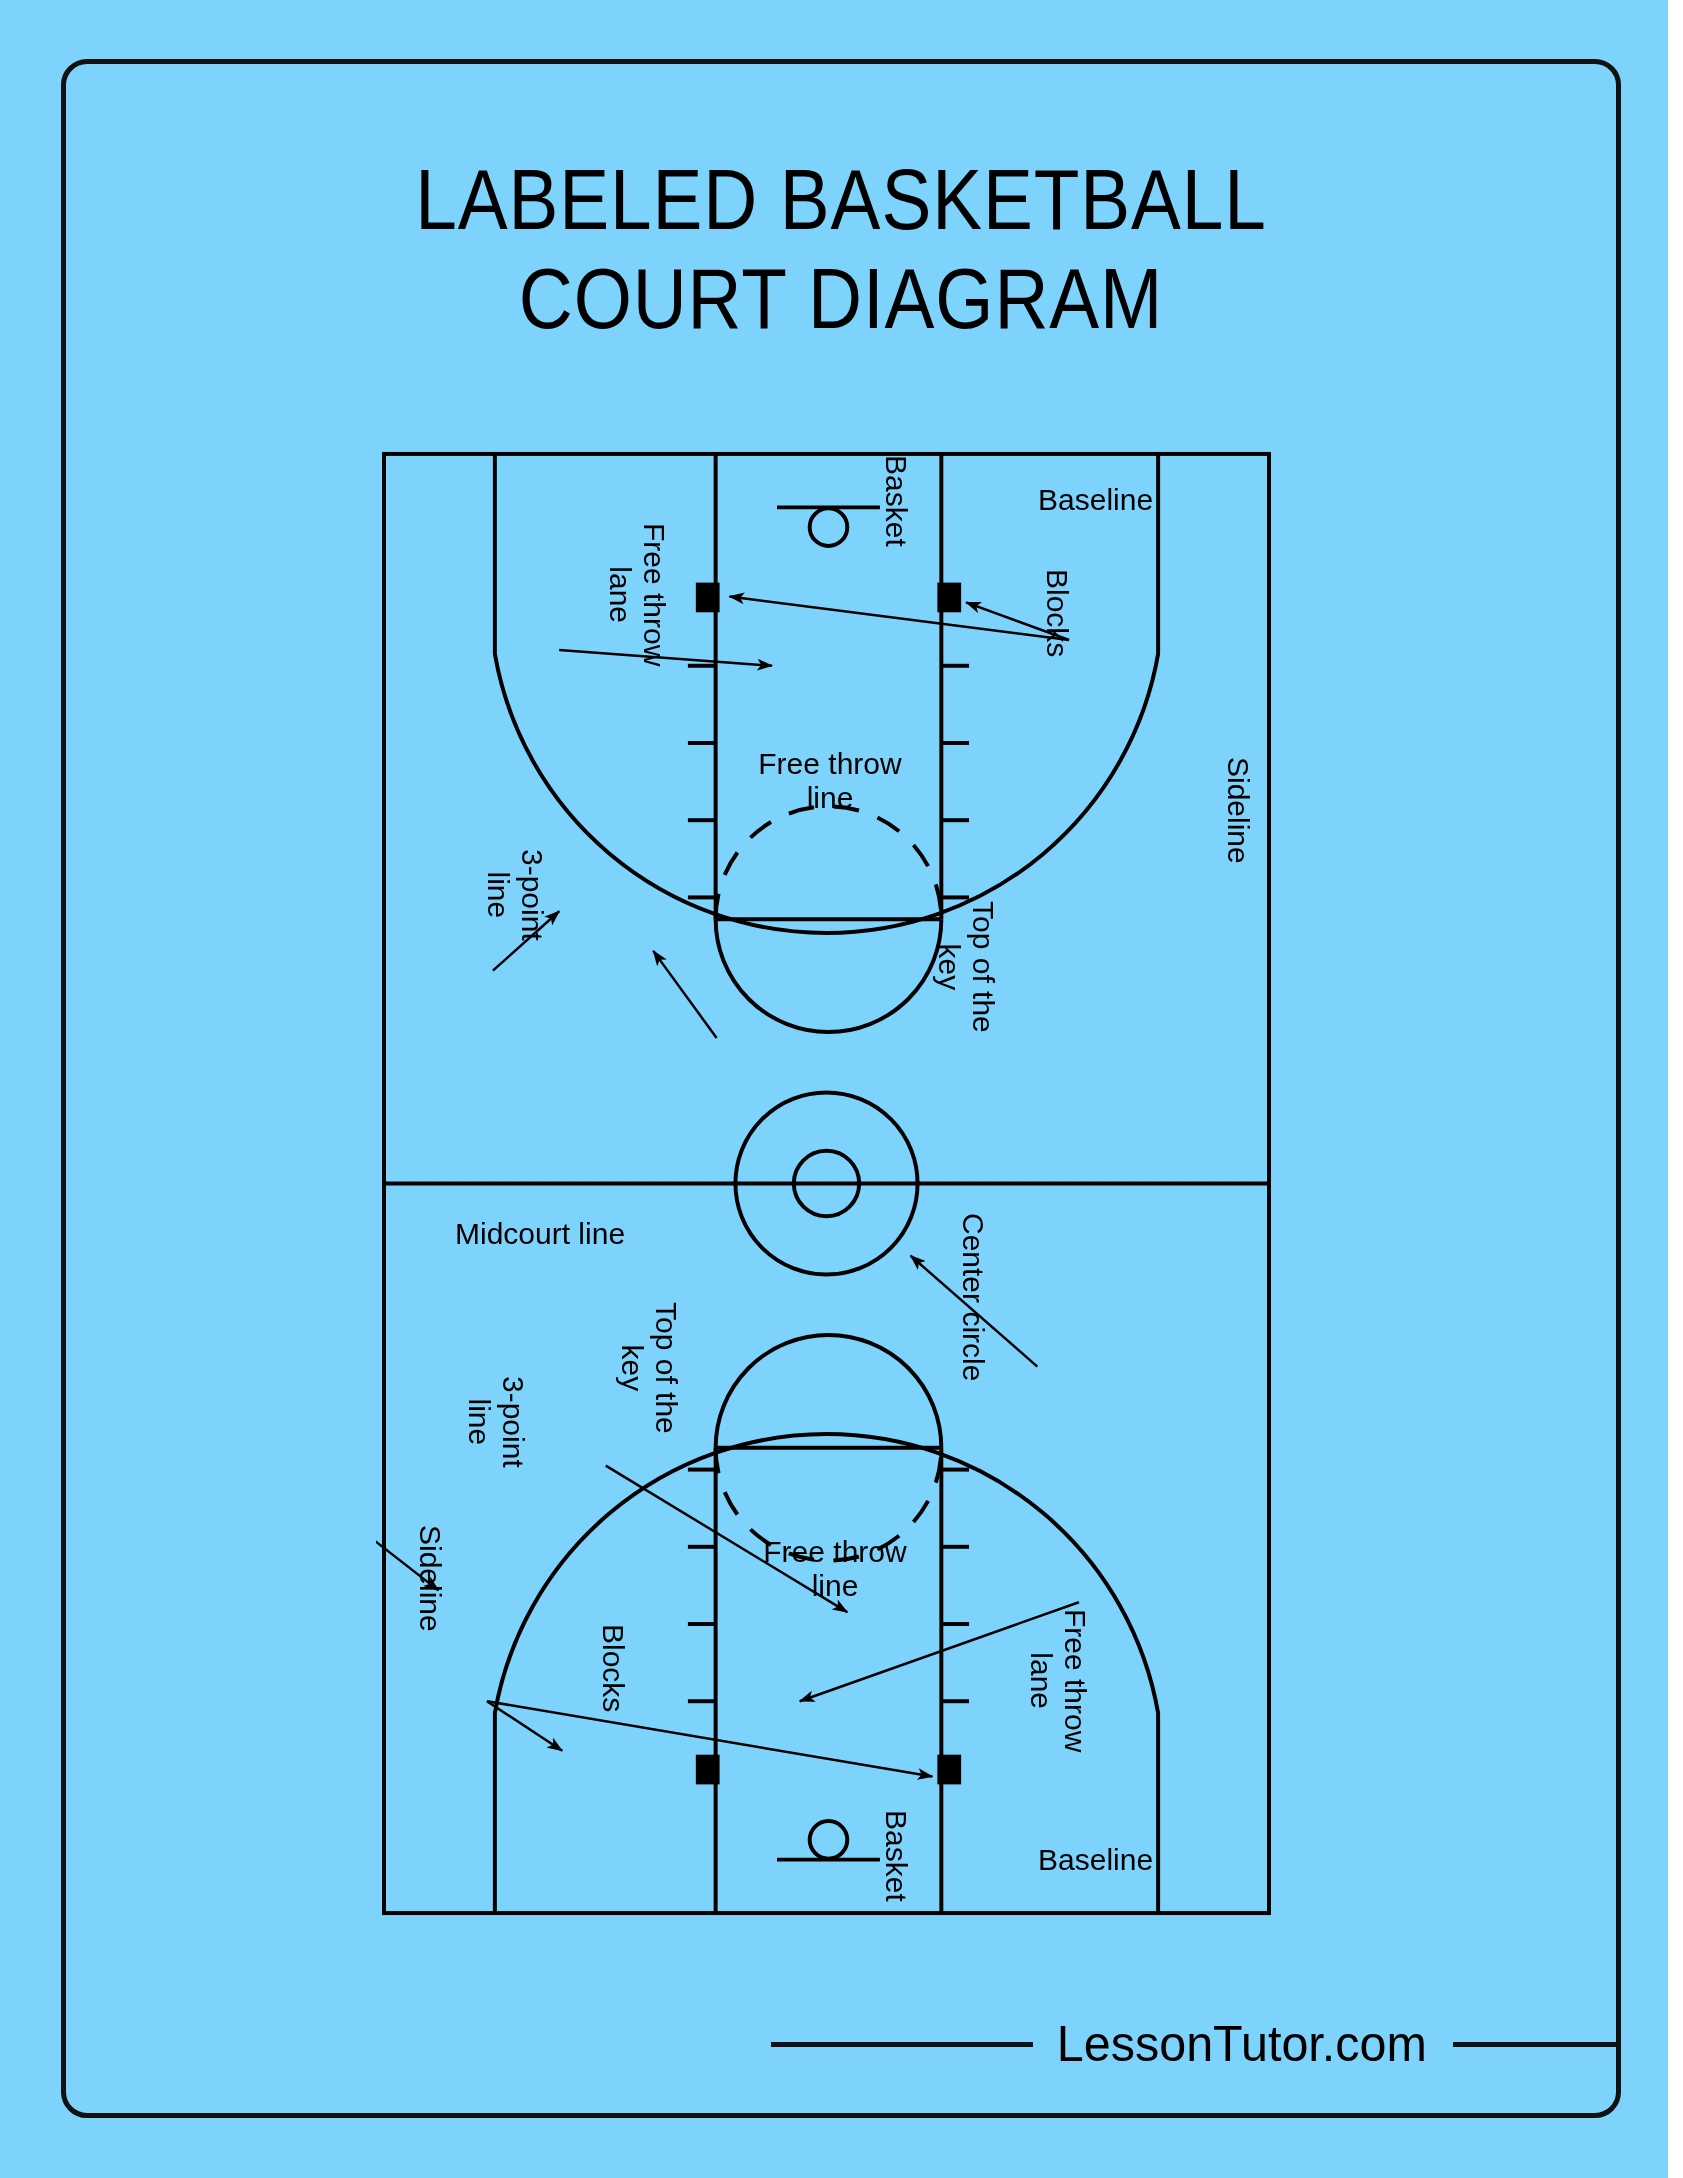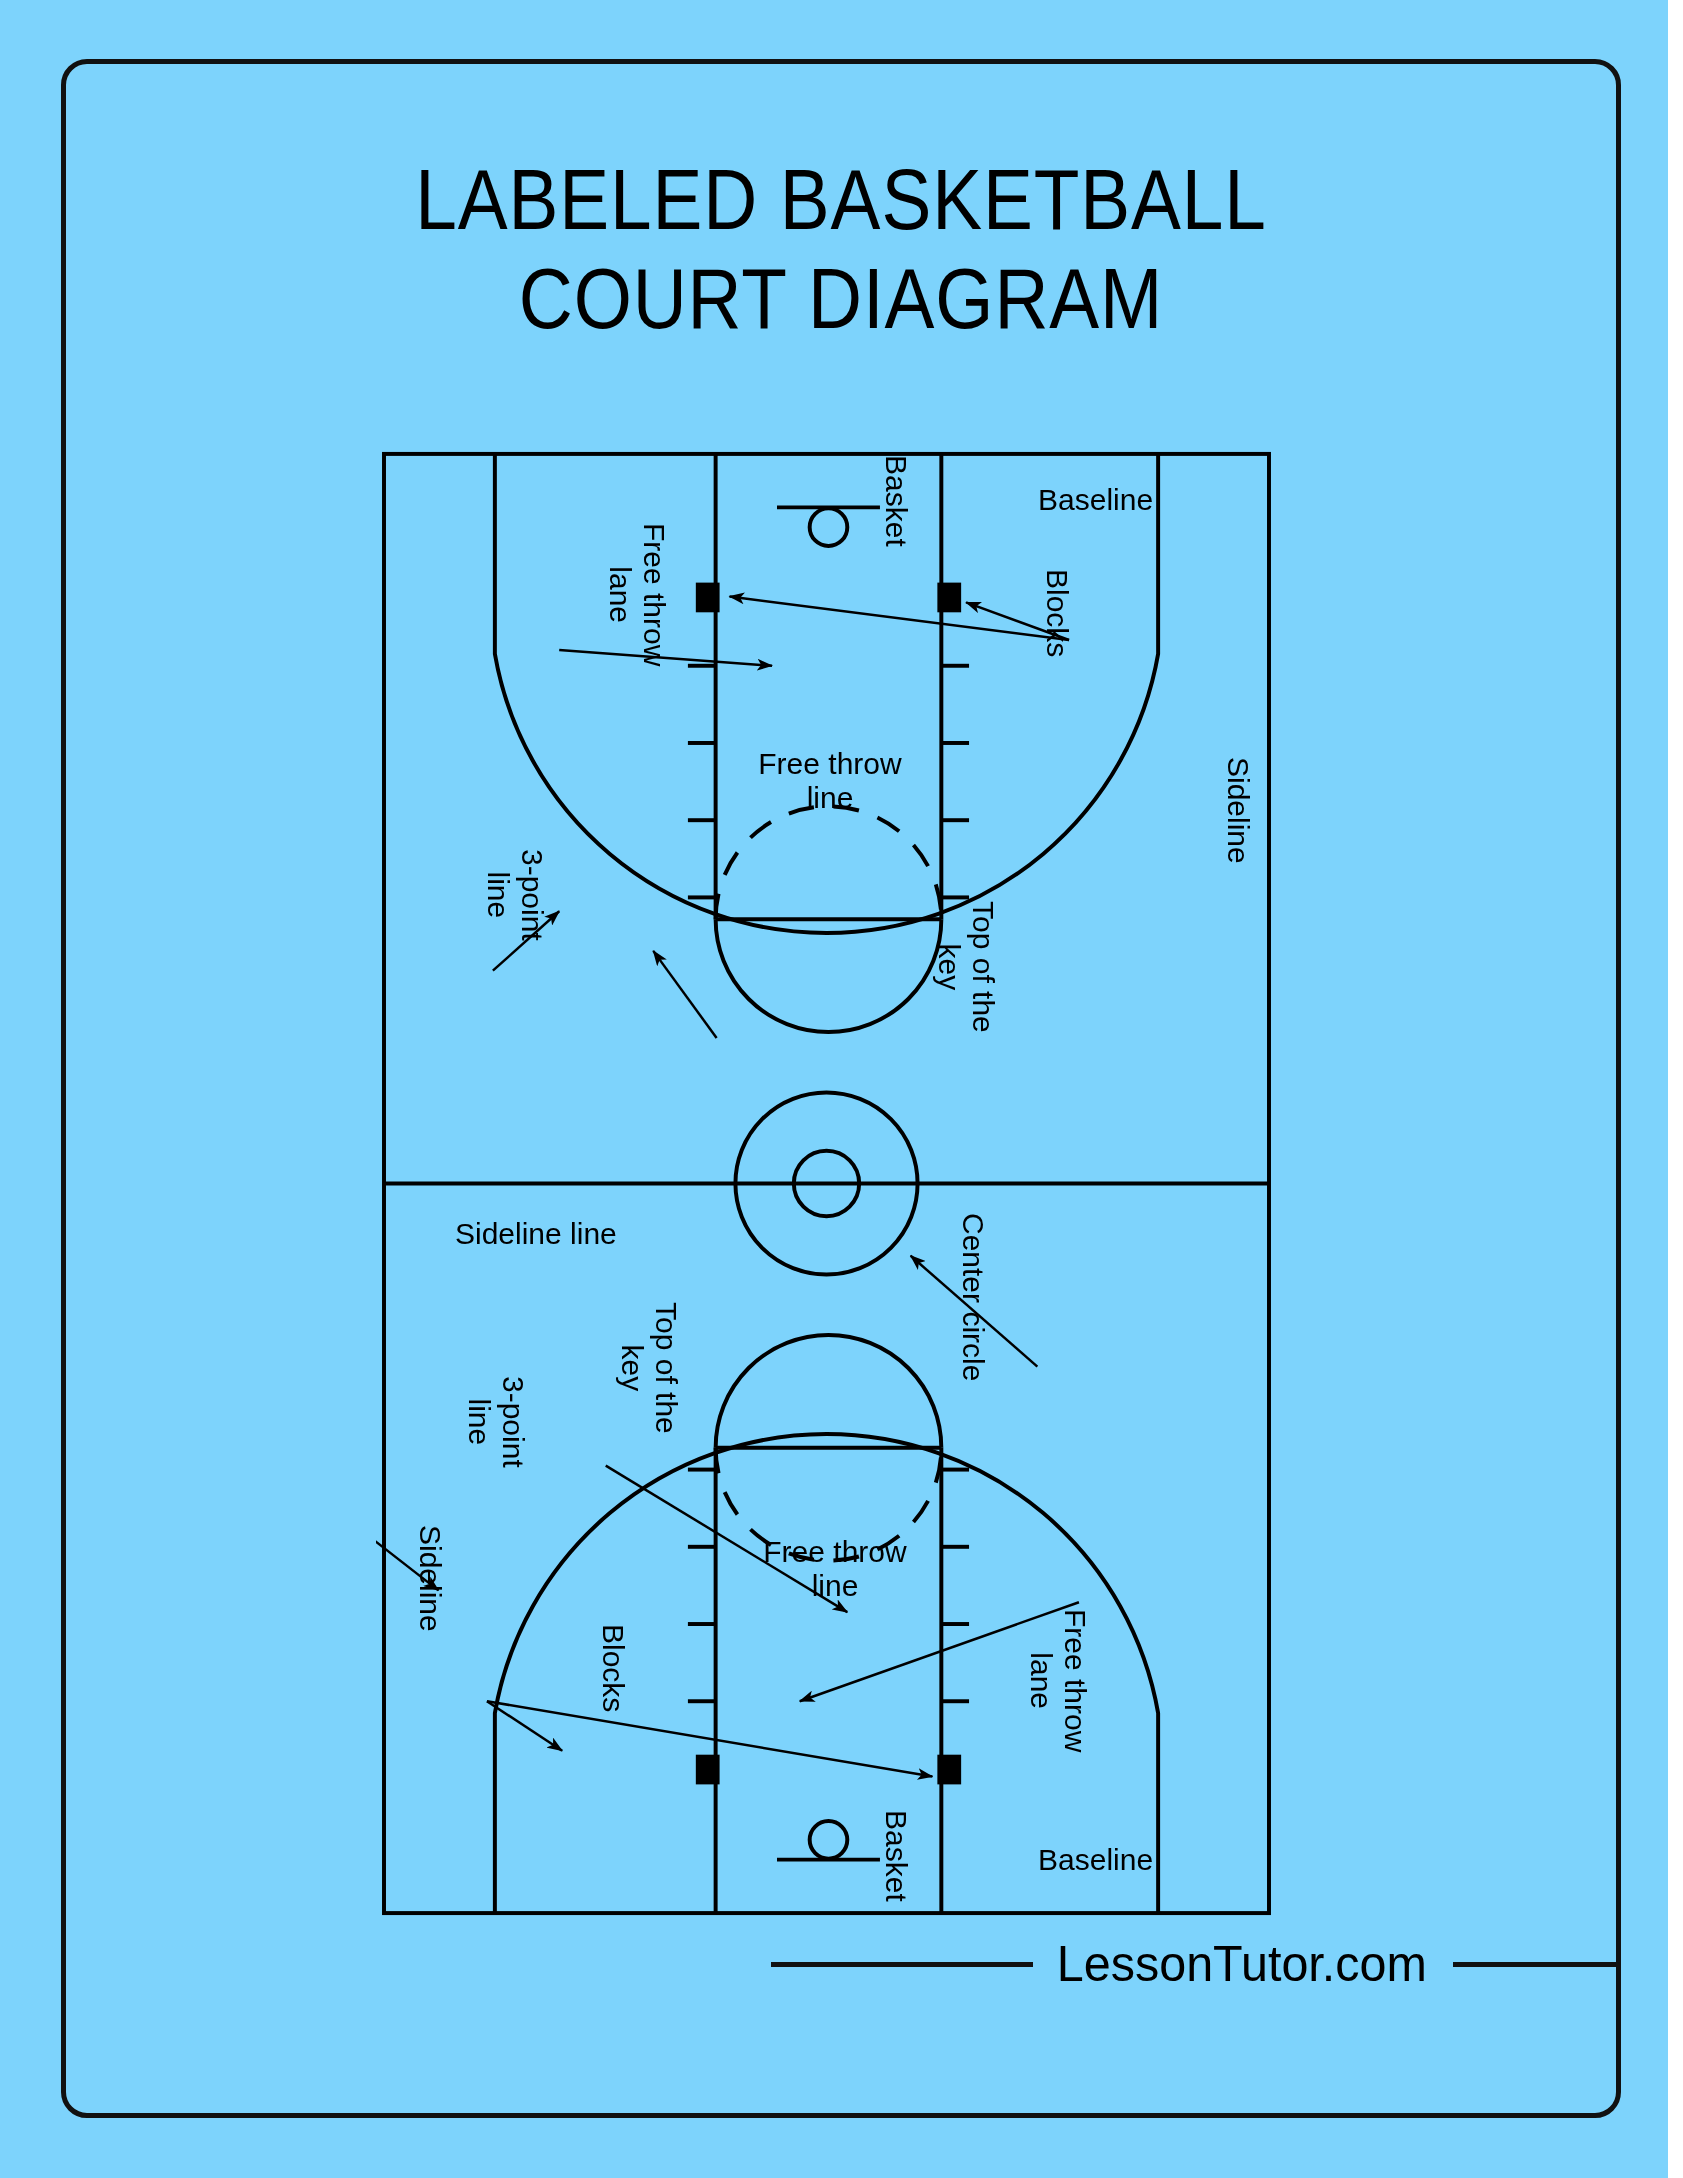--- a/index.html
+++ b/index.html
@@ -55,21 +55,21 @@
     font-weight:400;
     white-space:pre-line;
     color:#000;
     text-align:center;
   }
   .rot90{transform:rotate(90deg);transform-origin:0 0;}
   .ctr{text-align:center;}
   
   #footer{
     position:absolute;
-    left:61px;top:1920px;
+    left:61px;top:2000px;
     width:1560px;height:89px;
     display:flex;align-items:center;justify-content:flex-end;text-align:right;
   }
   #footer-rule-left{
     height:5px;background:#111;width:262px;margin-right:18px;
   }
   #footer-text{
     font-family:"Liberation Sans","DejaVu Sans",sans-serif;
     font-size:50px;line-height:55px;font-weight:400;letter-spacing:0px;
     transform:scaleX(0.97);
@@ -207,21 +207,21 @@
 
   <div class="lbl rot90 ctr" style="left:549px;top:849px;">3-point
 line</div>
 
   <div class="lbl rot90 ctr" style="left:1000px;top:901px;">Top of the
 key</div>
 
   <div class="lbl rot90 ctr" style="left:1255px;top:757px;">Sideline</div>
 
   <div class="lbl" style="left:455px;top:1183px;font-weight:400;">
-    <span>Sideline line</span>
+    <span>Midcourt line</span>
   </div>
 
   <div class="lbl rot90 ctr" style="left:990px;top:1213px;">Center circle</div>
 
   <div class="lbl rot90 ctr" style="left:683px;top:1302px;">Top of the
 key</div>
 
   <div class="lbl rot90 ctr" style="left:530px;top:1376px;">3-point
 line</div>
 

